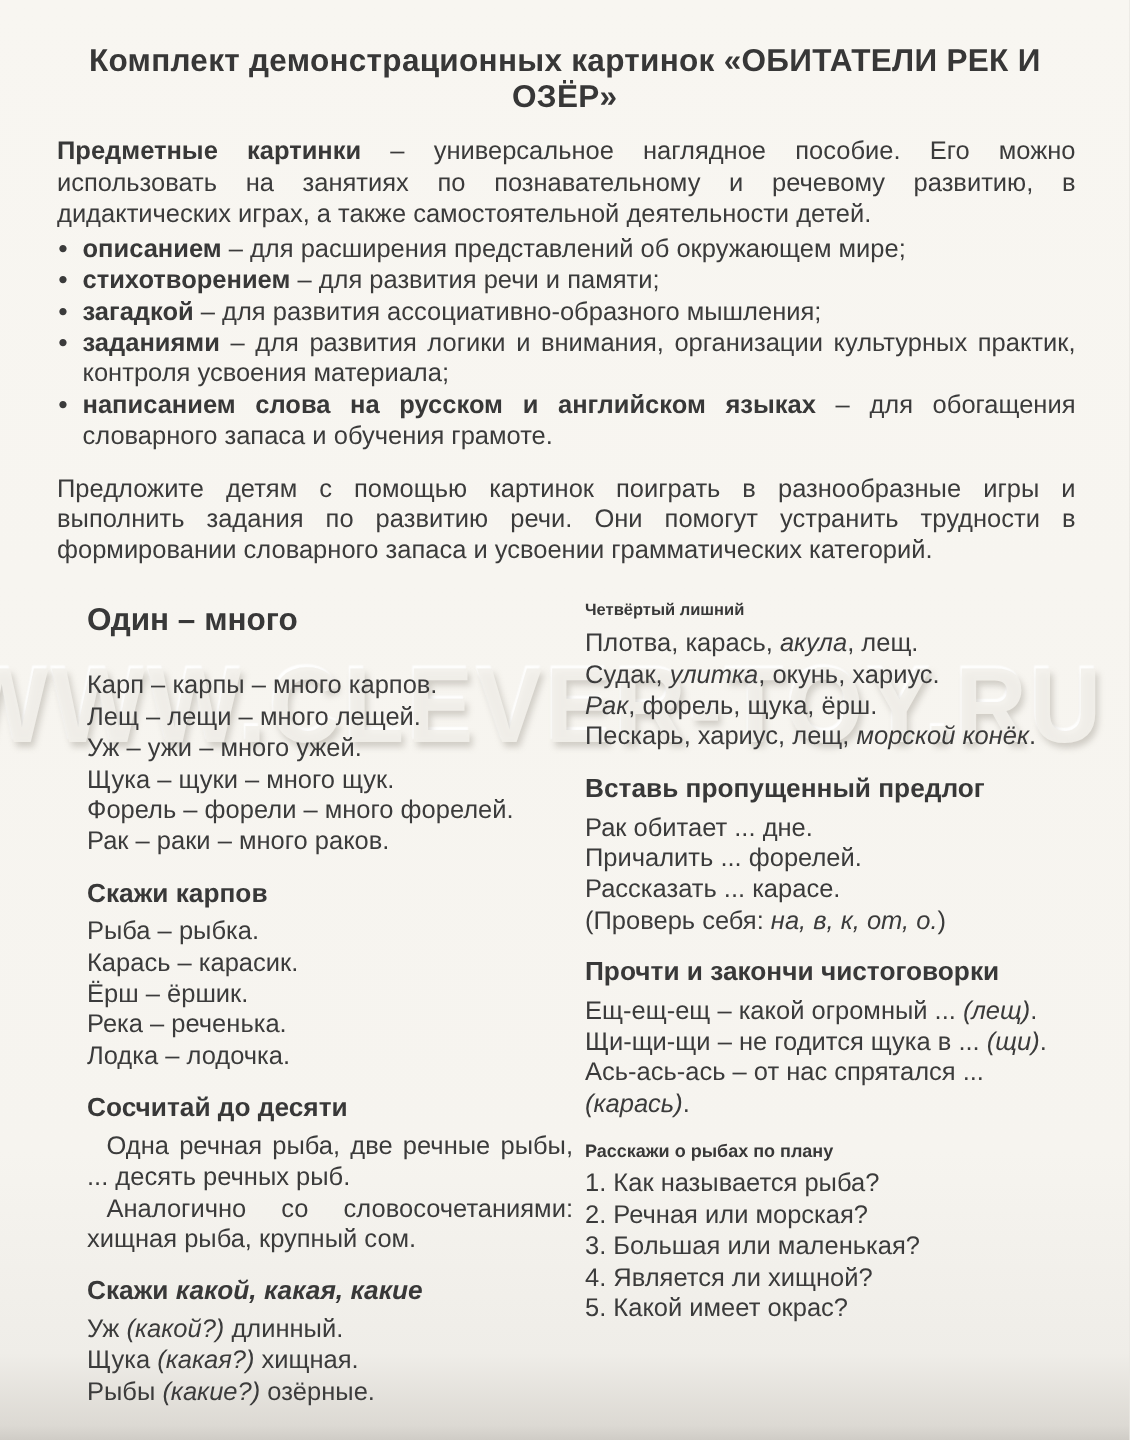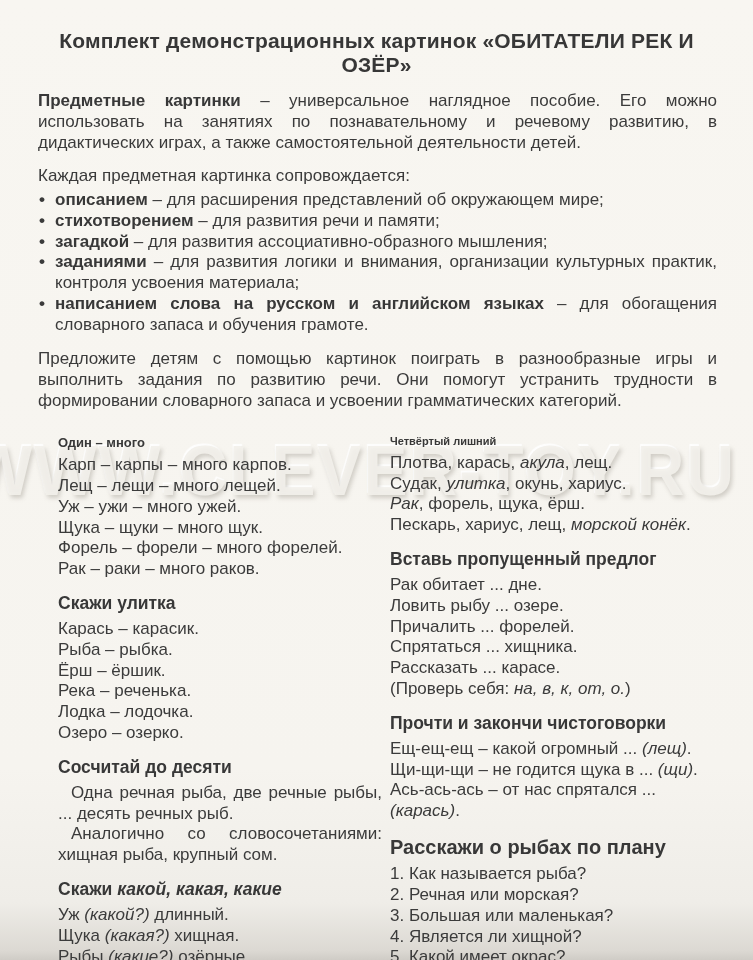--- a/index.html
+++ b/index.html
@@ -43,51 +43,49 @@
 <div class="page">
 
   <div class="watermark">WWW.CLEVER-TOY.RU</div>
 
   <div class="content">
 
     <h1 class="title">Комплект демонстрационных картинок «ОБИТАТЕЛИ РЕК И ОЗЁР»</h1>
 
     <p class="intro"><b>Предметные картинки</b><span> – универсальное наглядное пособие. Его можно использовать на занятиях по познавательному и речевому развитию, в дидактических играх, а также самостоятельной деятельности детей.</span></p>
 
-    <p class="list-intro">Каждая предметная картинка сопровождается:</p>
 
     <ul class="features">
         <li><b>описанием</b><span> – для расширения представлений об окружающем мире;</span></li>
         <li><b>стихотворением</b><span> – для развития речи и памяти;</span></li>
         <li><b>загадкой</b><span> – для развития ассоциативно-образного мышления;</span></li>
         <li><b>заданиями</b><span> – для развития логики и внимания, организации культурных практик, контроля усвоения материала;</span></li>
         <li><b>написанием слова на русском и английском языках</b><span> – для обогащения словарного запаса и обучения грамоте.</span></li>
       </ul>
 
     <p class="para2">Предложите детям с помощью картинок поиграть в разнообразные игры и выполнить задания по развитию речи. Они помогут устранить трудности в формировании словарного запаса и усвоении грамматических категорий.</p>
 
     <div class="cols">
       <div class="col-left">
           <section class="sec">
-            <h2 class="sec-h" style="font-size: 13px; margin: 13px 0px 5px;"><span>Один – много</span></h2>
+            <h2 class="sec-h" style="font-size: 21px; margin: 13px 0px 21px;"><span>Один – много</span></h2>
             <p class="line"><span>Карп – карпы – много карпов.</span></p>
             <p class="line"><span>Лещ – лещи – много лещей.</span></p>
             <p class="line"><span>Уж – ужи – много ужей.</span></p>
             <p class="line"><span>Щука – щуки – много щук.</span></p>
             <p class="line"><span>Форель – форели – много форелей.</span></p>
             <p class="line"><span>Рак – раки – много раков.</span></p>
           </section>
           <section class="sec">
-            <h2 class="sec-h" style="font-size: 17.5px; margin: 13px 0px 5px;"><span>Скажи улитка</span></h2>
+            <h2 class="sec-h" style="font-size: 17.5px; margin: 13px 0px 5px;"><span>Скажи карпов</span></h2>
+            <p class="line"><span>Рыба – рыбка.</span></p>
             <p class="line"><span>Карась – карасик.</span></p>
-            <p class="line"><span>Рыба – рыбка.</span></p>
             <p class="line"><span>Ёрш – ёршик.</span></p>
             <p class="line"><span>Река – реченька.</span></p>
             <p class="line"><span>Лодка – лодочка.</span></p>
-            <p class="line"><span>Озеро – озерко.</span></p>
           </section>
           <section class="sec indent">
             <h2 class="sec-h" style="font-size: 17.5px; margin: 13px 0px 5px;"><span>Сосчитай до десяти</span></h2>
             <p class="line"><span>Одна речная рыба, две речные рыбы, ... десять речных рыб.</span></p>
             <p class="line"><span>Аналогично со словосочетаниями: хищная рыба, крупный сом.</span></p>
           </section>
           <section class="sec">
             <h2 class="sec-h" style="font-size: 17.5px; margin: 13px 0px 5px;"><span>Скажи </span><em>какой, какая, какие</em></h2>
             <p class="line"><span>Уж </span><em>(какой?)</em><span> длинный.</span></p>
             <p class="line"><span>Щука </span><em>(какая?)</em><span> хищная.</span></p>
@@ -99,34 +97,32 @@
             <section class="sec">
               <h2 class="sec-h" style="font-size: 11px; margin: 13px 0px 5px;"><span>Четвёртый лишний</span></h2>
               <p class="line"><span>Плотва, карась, </span><em>акула</em><span>, лещ.</span></p>
               <p class="line"><span>Судак, </span><em>улитка</em><span>, окунь, хариус.</span></p>
               <p class="line"><em>Рак</em><span>, форель, щука, ёрш.</span></p>
               <p class="line"><span>Пескарь, хариус, лещ, </span><em>морской конёк</em><span>.</span></p>
             </section>
             <section class="sec">
               <h2 class="sec-h" style="font-size: 17.5px; margin: 13px 0px 5px;"><span>Вставь пропущенный предлог</span></h2>
               <p class="line"><span>Рак обитает ... дне.</span></p>
-              <p class="line"><span>Ловить рыбу ... озере.</span></p>
               <p class="line"><span>Причалить ... форелей.</span></p>
-              <p class="line"><span>Спрятаться ... хищника.</span></p>
               <p class="line"><span>Рассказать ... карасе.</span></p>
               <p class="line"><span>(Проверь себя: </span><em>на, в, к, от, о.</em><span>)</span></p>
             </section>
             <section class="sec">
               <h2 class="sec-h" style="font-size: 17.5px; margin: 13px 0px 5px;"><span>Прочти и закончи чистоговорки</span></h2>
               <p class="line"><span>Ещ-ещ-ещ – какой огромный ... </span><em>(лещ)</em><span>.</span></p>
               <p class="line"><span>Щи-щи-щи – не годится щука в ... </span><em>(щи)</em><span>.</span></p>
               <p class="line"><span>Ась-ась-ась – от нас спрятался ... </span><em>(карась)</em><span>.</span></p>
             </section>
             <section class="sec">
-              <h2 class="sec-h" style="font-size: 20px; margin: 13px 0px 5px;"><span>Расскажи о рыбах по плану</span></h2>
+              <h2 class="sec-h" style="font-size: 12px; margin: 13px 0px 5px;"><span>Расскажи о рыбах по плану</span></h2>
               <p class="line"><span>1. Как называется рыба?</span></p>
               <p class="line"><span>2. Речная или морская?</span></p>
               <p class="line"><span>3. Большая или маленькая?</span></p>
               <p class="line"><span>4. Является ли хищной?</span></p>
               <p class="line"><span>5. Какой имеет окрас?</span></p>
             </section>
           </div>
 
       </div>
     </div>

